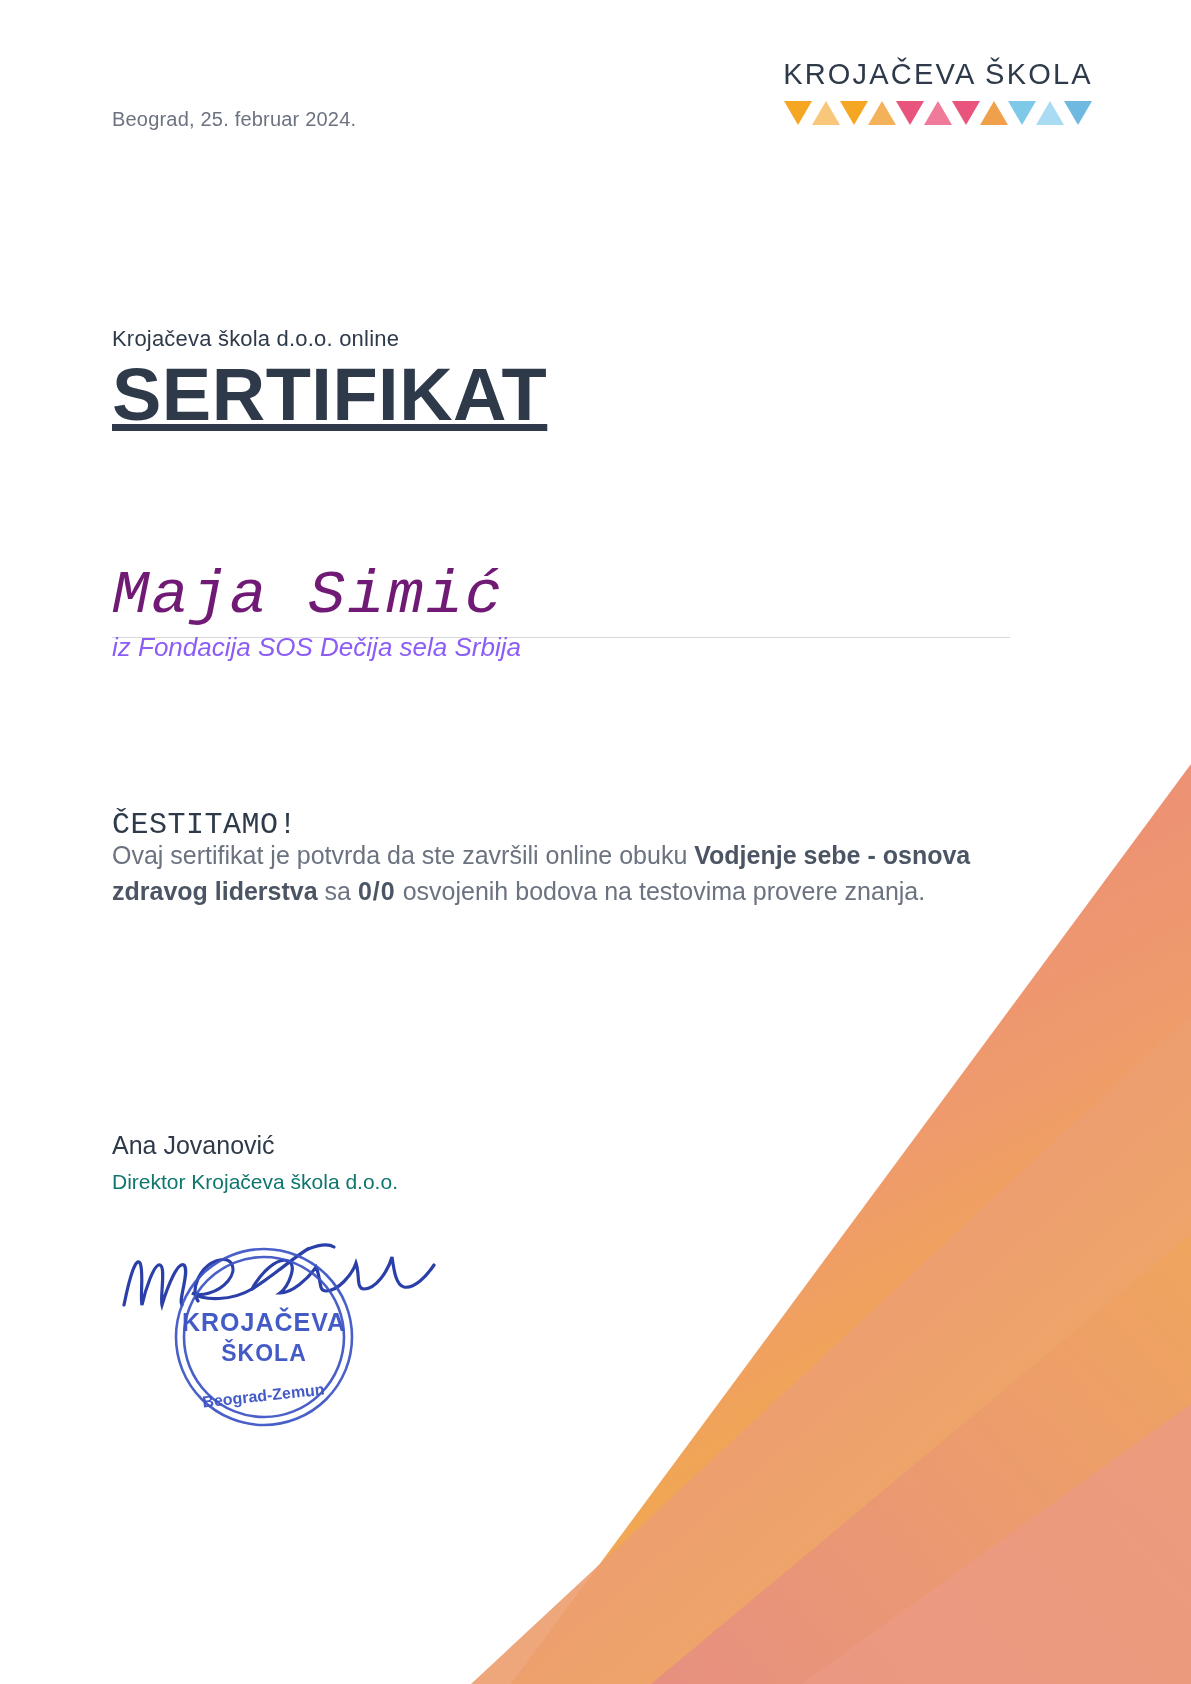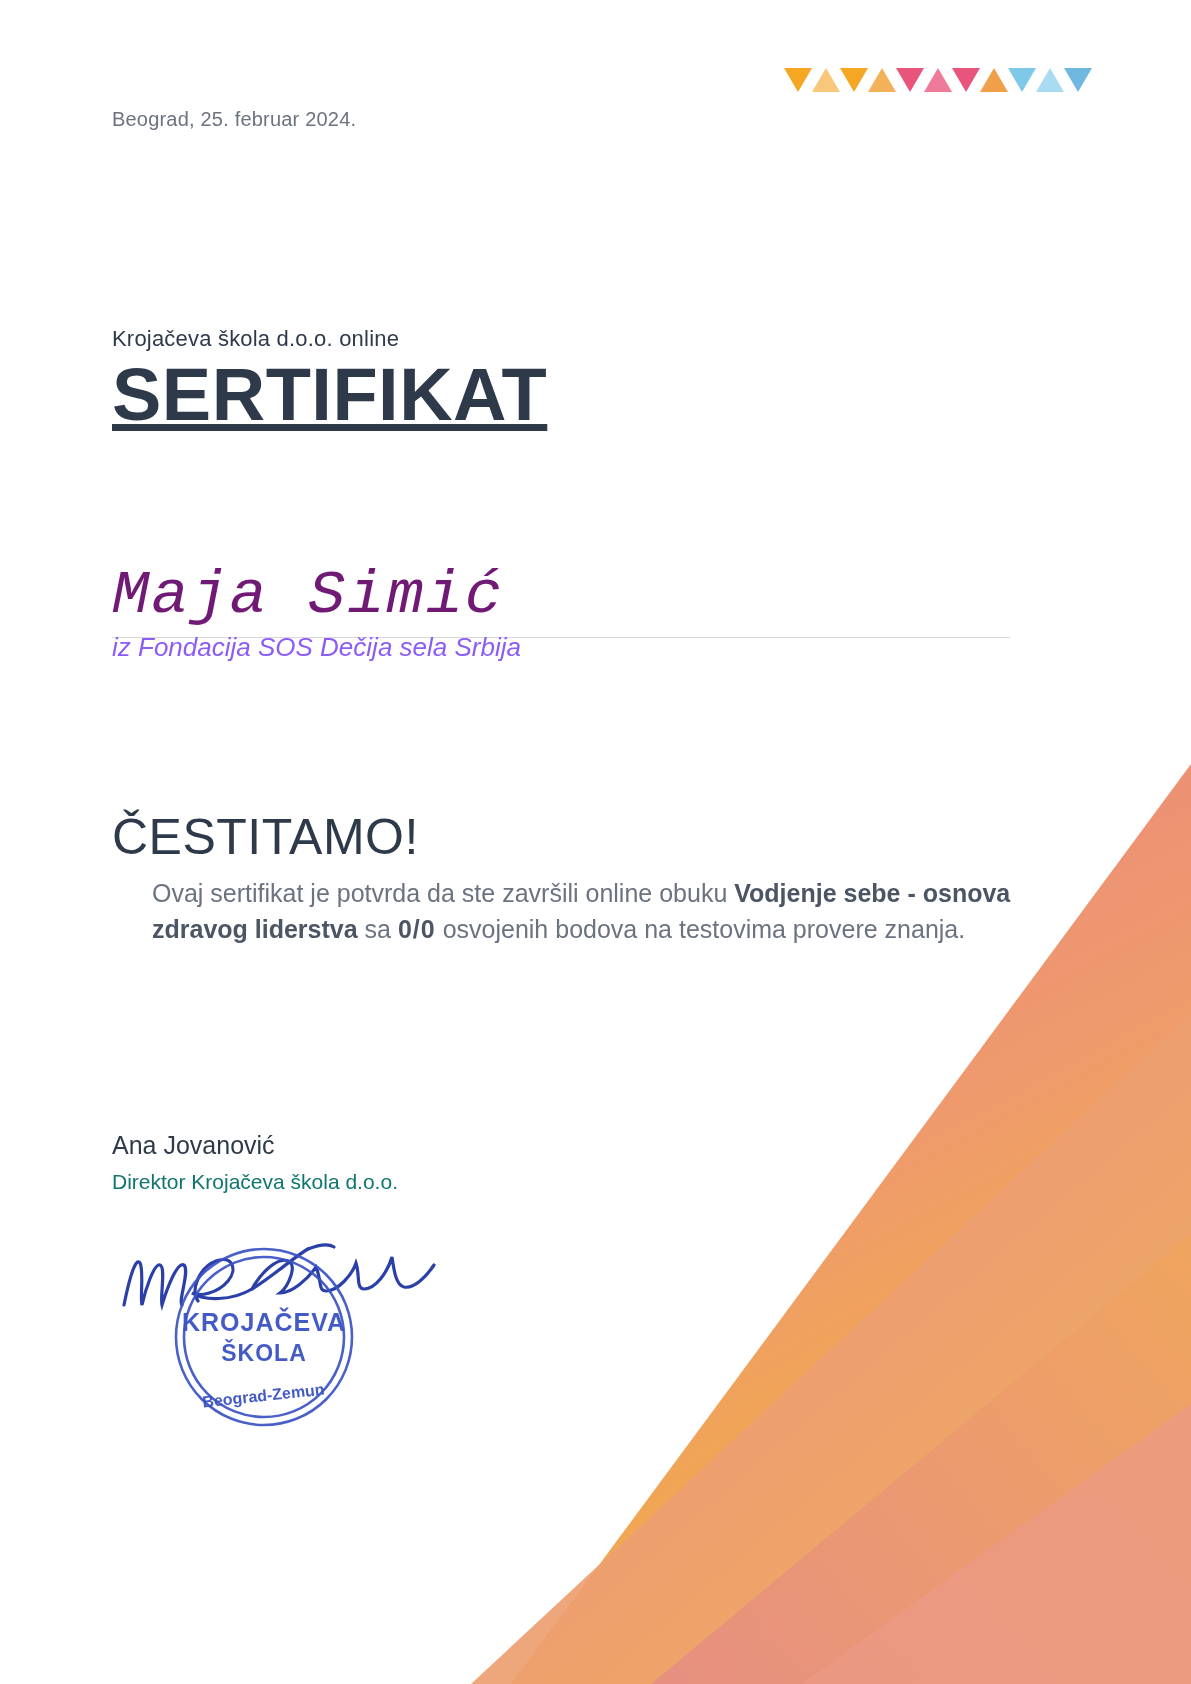--- a/index.html
+++ b/index.html
@@ -126,32 +126,32 @@
     position: absolute;
     top: 632px;
     font-size: 26px;
     font-style: italic;
     color: #8b5cf6;
   }
 
   .congrats {
     position: absolute;
     top: 808px;
-    font-size: 50px;
+    font-size: 30px;
     color: #2e3a4a;
     letter-spacing: 0.5px;
+    font-family: Liberation Mono, monospace;
   }
   .paragraph {
     position: absolute;
-    top: 875px;
+    top: 837px;
     width: 860px;
     font-size: 25px;
     line-height: 1.45;
     color: #6b7280;
-    margin-left: 40px;
   }
   .paragraph b {
     color: #4b5563;
     font-weight: bold;
   }
   .score {
     color: #4b5563;
     font-weight: bold;
     letter-spacing: 1px;
   }
@@ -202,20 +202,21 @@
   <path d="M720 0 L720 920 L40 920 Z" fill="url(#gradA)"></path>
   <path d="M720 250 L720 920 L0 920 Z" fill="url(#gradB)" opacity="0.92"></path>
   <path d="M720 470 L720 920 L180 920 Z" fill="url(#gradC)" opacity="0.85"></path>
   <path d="M720 640 L720 920 L330 920 Z" fill="#eb9a84" opacity="0.75"></path>
 </svg>
 
 <div class="header">
   <div class="date-line">Beograd, 25. februar 2024.</div>
 
   <div class="logo">
+    <div class="logo-text">KROJAČEVA ŠKOLA</div>
     <div class="logo-tri-row">
       <span class="tri" style="border-top-color:#f5a623"></span>
       <span class="tri up" style="border-bottom-color:#f8c77a"></span>
       <span class="tri" style="border-top-color:#f5a623"></span>
       <span class="tri up" style="border-bottom-color:#f3b25a"></span>
       <span class="tri" style="border-top-color:#e8547c"></span>
       <span class="tri up" style="border-bottom-color:#f07a9a"></span>
       <span class="tri" style="border-top-color:#e8547c"></span>
       <span class="tri up" style="border-bottom-color:#f0a04a"></span>
       <span class="tri" style="border-top-color:#7ec8e8"></span>

